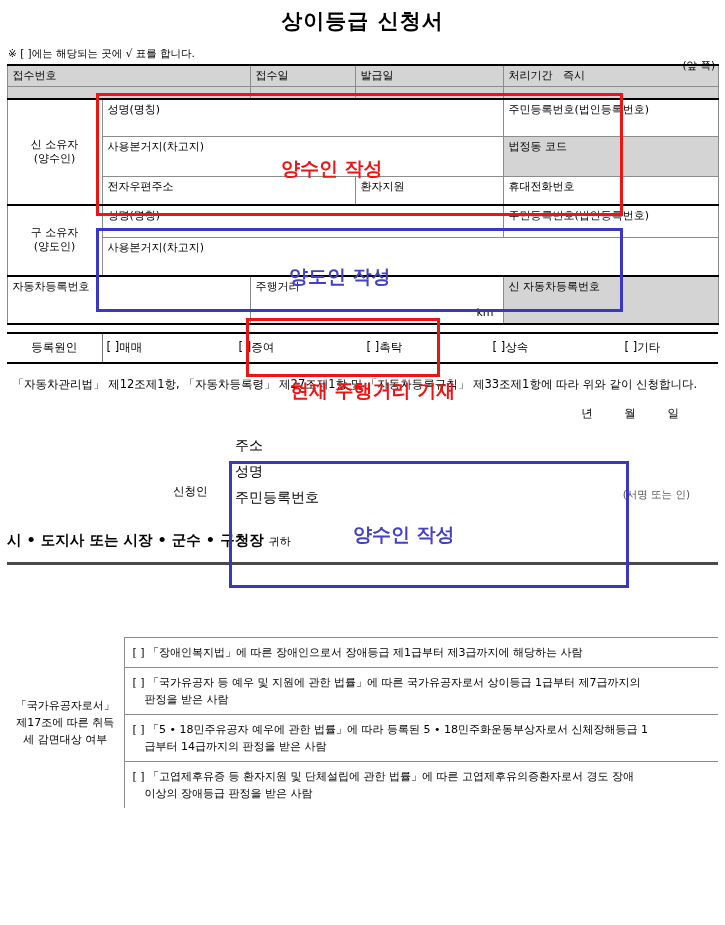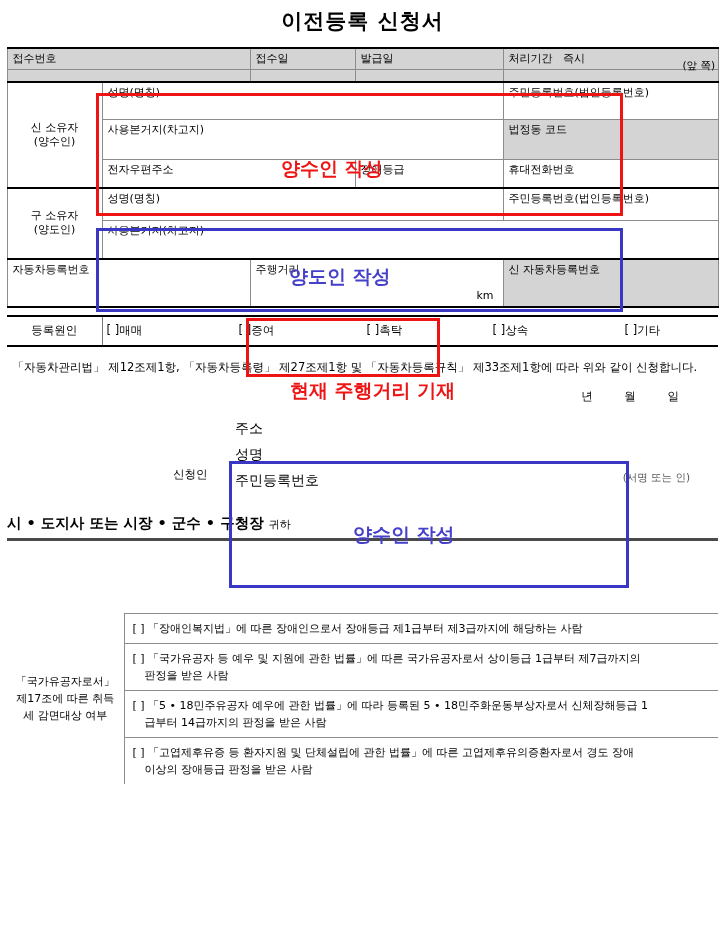--- a/index.html
+++ b/index.html
@@ -160,21 +160,21 @@
     font-size: 10.5px;
     color: #555;
   }
 
   
   .addressee {
     width: 711px;
     margin: 6px auto 16px auto;
     font-size: 14.5px;
     font-weight: bold;
-    padding-bottom: 5px;
+    padding-bottom: 12px;
     border-bottom: 3px solid #4a4a4a;
   }
   .addressee .hon {
     font-size: 11px;
     font-weight: normal;
   }
 
   
   .tax-table {
     width: 711px;
@@ -219,23 +219,24 @@
     font-weight: bold;
     white-space: nowrap;
     pointer-events: none;
   }
   .anno-text-red { color: #ee1414; }
   .anno-text-blue { color: #4540c8; }
 </style>
 </head>
 <body>
 
-<div class="page-title">이전등록 신청서</div>
+<div class="page-title">상이등급 신청서</div>
 
 <div class="notice-wrap">
+  <div class="notice-line">※ [ ]에는 해당되는 곳에 √ 표를 합니다.</div>
   <div class="front-mark">(앞 쪽)</div>
 </div>
 
 <table class="form-table">
   <colgroup>
     <col style="width:95px">
     <col style="width:148px">
     <col style="width:105px">
     <col style="width:148px">
     <col style="width:215px">
@@ -285,21 +286,21 @@
     <td class="shade">
       <span>법정동 코드</span>
     </td>
   </tr>
 
   <tr style="height:28px">
     <td colspan="2">
       <span>전자우편주소</span>
     </td>
     <td class="bottom-rule" colspan="1">
-      <span>장애등급</span>
+      <span>환자지원</span>
     </td>
     <td class="bottom-rule">
       <span>휴대전화번호</span>
     </td>
   </tr>
 
   <tr style="height:33px">
     <td class="cell-label-center top-rule" rowspan="2">
       <div>구 소유자</div>
       <div class="sub-label">(양도인)</div>

